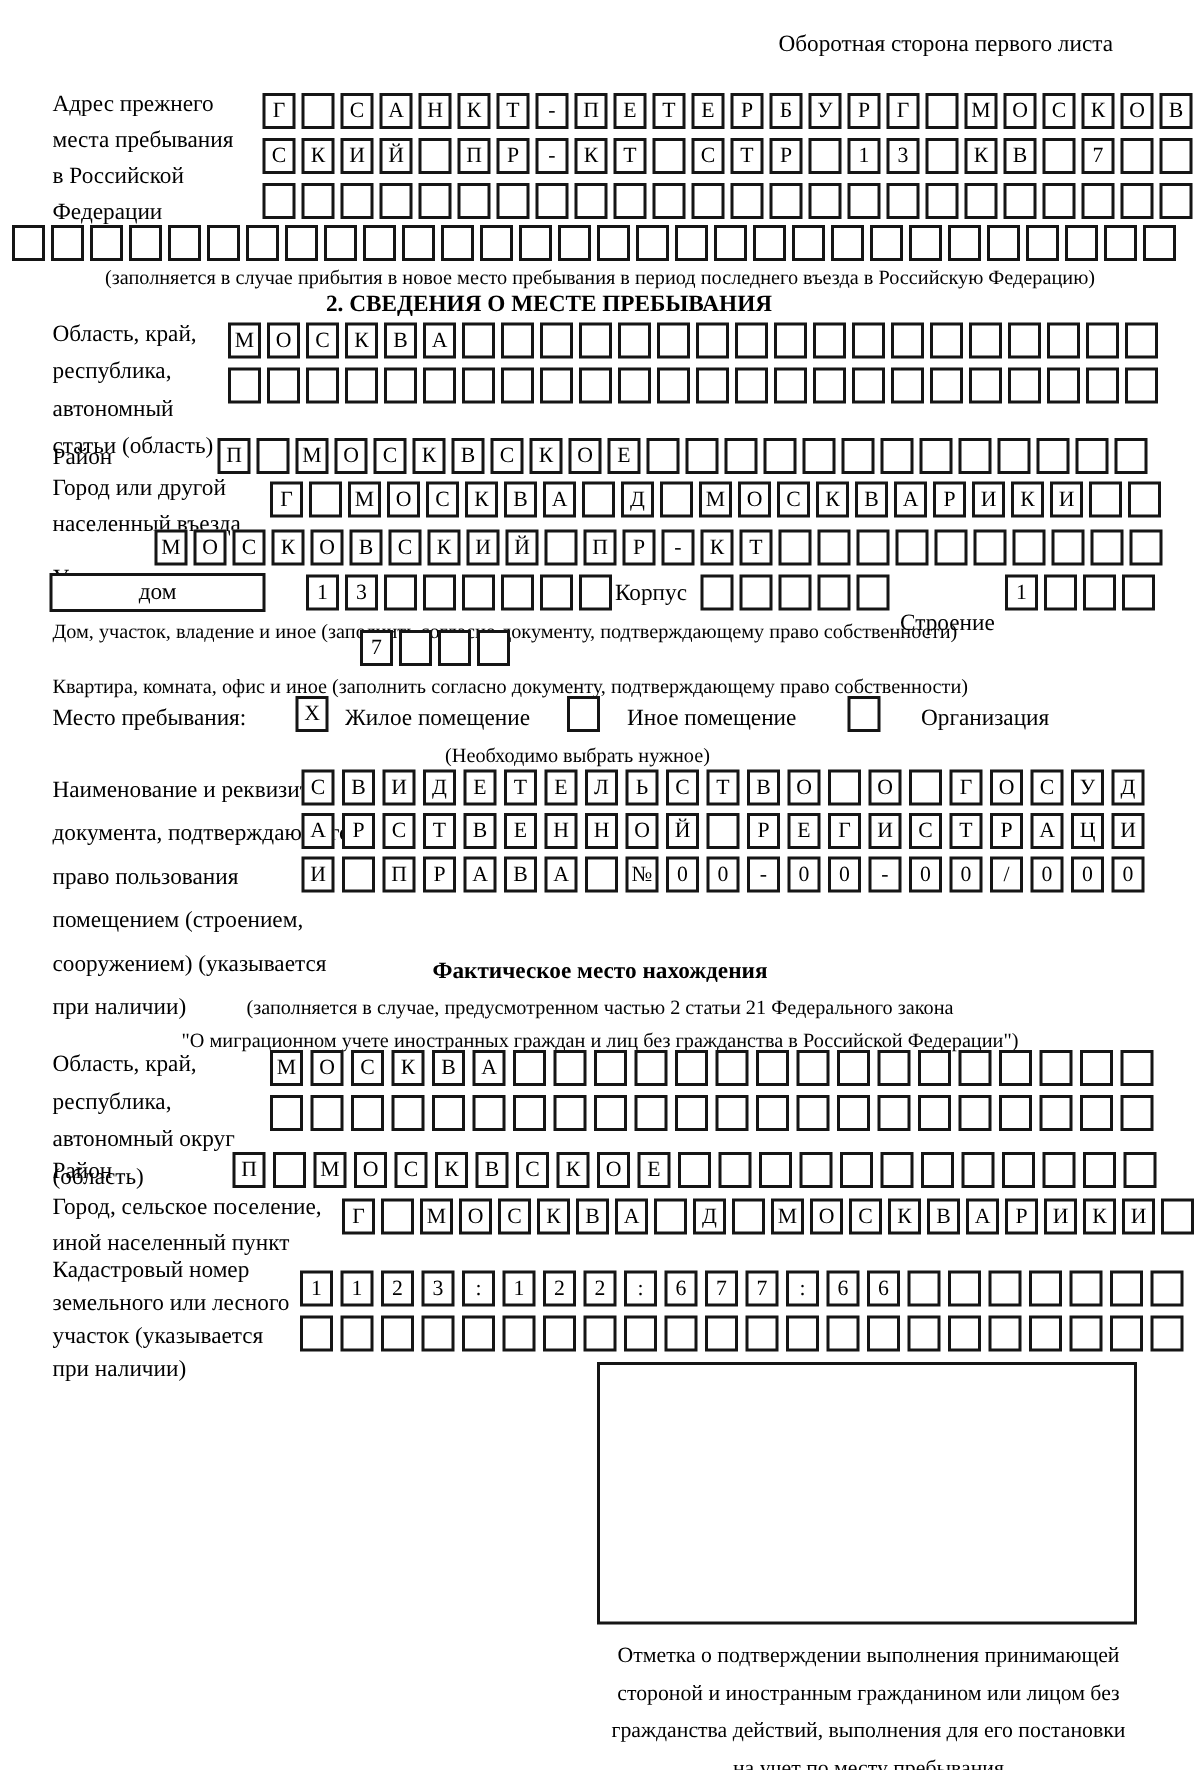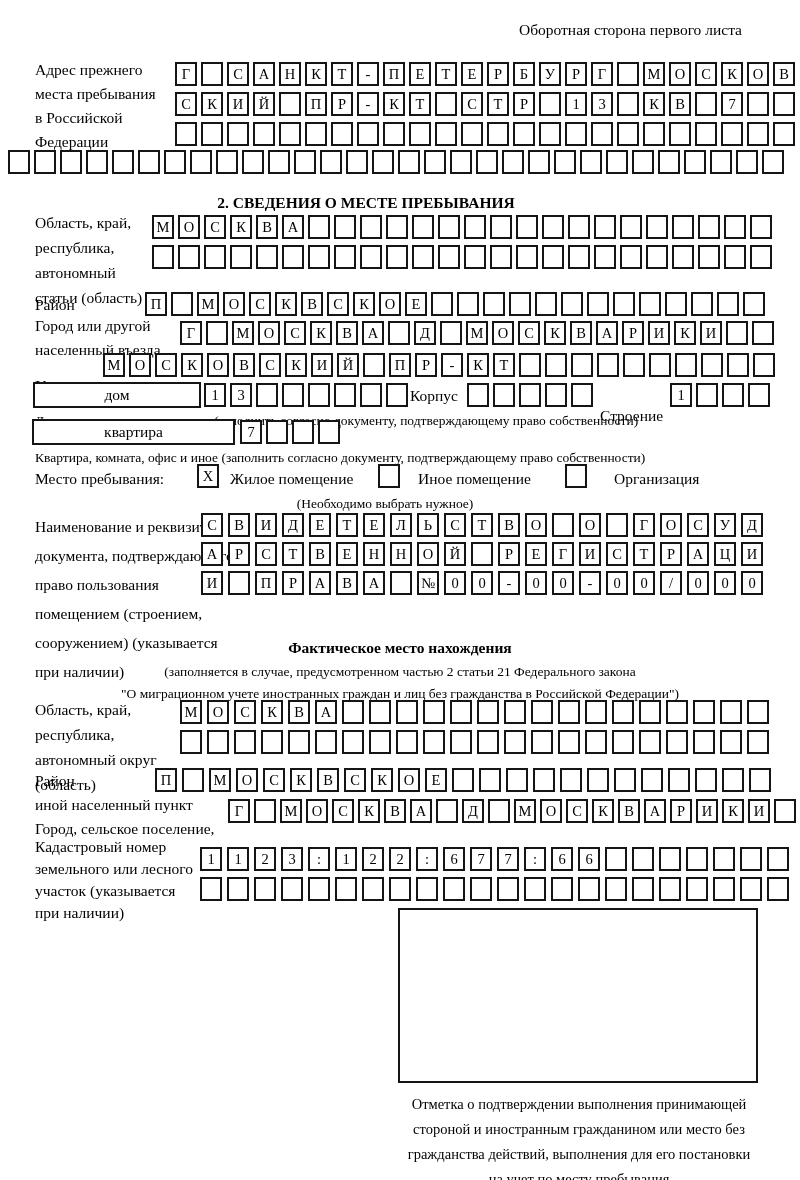--- a/index.html
+++ b/index.html
@@ -139,20 +139,21 @@
       <span class="cell"></span>
       <span class="cell"></span>
       <span class="cell"></span>
       <span class="cell"></span>
       <span class="cell"></span>
       <span class="cell"></span>
       <span class="cell"></span>
       <span class="cell"></span>
       <span class="cell"></span>
     </div>
+  <div class="abs small center" style="left:0;top:174px;width:800px;">(заполняется в случае прибытия в новое место пребывания в период последнего въезда в Российскую Федерацию)</div>
 
   <div class="abs lbl bold center" style="left:0;top:191px;width:732px;">2. СВЕДЕНИЯ О МЕСТЕ ПРЕБЫВАНИЯ</div>
 
   <div class="abs lbl lh25" style="left:35px;top:210px;">
       <div>Область, край,</div>
       <div>республика,</div>
       <div>автономный</div>
       <div>статьи (область)</div>
     </div>
   <div class="cellrow" style="left:152px;top:215px;">
@@ -289,21 +290,21 @@
       <span class="cell"></span>
       <span class="cell"></span>
       <span class="cell"></span>
       <span class="cell"></span>
       <span class="cell"></span>
       <span class="cell"></span>
       <span class="cell"></span>
       <span class="cell"></span>
     </div>
 
-  <div class="longbox" style="left:33px;top:382px;width:168px;">дом</div>
+  <div class="longbox" style="left:33px;top:382px;width:144px;">дом</div>
   <div class="cellrow" style="left:204px;top:383px;">
       <span class="cell">1</span>
       <span class="cell">3</span>
       <span class="cell"></span>
       <span class="cell"></span>
       <span class="cell"></span>
       <span class="cell"></span>
       <span class="cell"></span>
       <span class="cell"></span>
     </div>
@@ -317,21 +318,20 @@
     </div>
   <div class="abs lbl" style="left:600px;top:384px;margin-top:20px;">Строение</div>
   <div class="cellrow" style="left:670px;top:383px;">
       <span class="cell">1</span>
       <span class="cell"></span>
       <span class="cell"></span>
       <span class="cell"></span>
     </div>
   <div class="abs small" style="left:35px;top:410px;">Дом, участок, владение и иное (заполнить согласно документу, подтверждающему право собственности)</div>
 
-  <div class="longbox" style="left:32px;top:419px;width:203px;">квартира</div>
   <div class="cellrow" style="left:240px;top:420px;">
       <span class="cell">7</span>
       <span class="cell"></span>
       <span class="cell"></span>
       <span class="cell"></span>
     </div>
   <div class="abs small" style="left:35px;top:447px;">Квартира, комната, офис и иное (заполнить согласно документу, подтверждающему право собственности)</div>
 
   <div class="abs lbl" style="left:35px;top:467px;">Место пребывания:</div>
   <span class="cell checkbox" style="left:197px;top:464px;">X</span>
@@ -502,22 +502,22 @@
       <span class="cell"></span>
       <span class="cell"></span>
       <span class="cell"></span>
       <span class="cell"></span>
       <span class="cell"></span>
       <span class="cell"></span>
       <span class="cell"></span>
     </div>
 
   <div class="abs lbl" style="left:35px;top:793px;">
+      <div>Город, сельское поселение,</div>
       <div>иной населенный пункт</div>
-      <div>Город, сельское поселение,</div>
     </div>
   <div class="cellrow" style="left:228px;top:799px;">
       <span class="cell">Г</span>
       <span class="cell"></span>
       <span class="cell">М</span>
       <span class="cell">О</span>
       <span class="cell">С</span>
       <span class="cell">К</span>
       <span class="cell">В</span>
       <span class="cell">А</span>
@@ -588,18 +588,18 @@
       <span class="cell"></span>
       <span class="cell"></span>
       <span class="cell"></span>
       <span class="cell"></span>
       <span class="cell"></span>
     </div>
 
   <div class="stampbox" style="left:398px;top:908px;width:360px;height:175px;"></div>
   <div class="abs center" style="left:388px;top:1092px;width:382px;font-size:14.5px;line-height:25px;">
       <div>Отметка о подтверждении выполнения принимающей</div>
-      <div>стороной и иностранным гражданином или место без</div>
+      <div>стороной и иностранным гражданином или лицом без</div>
       <div>гражданства действий, выполнения для его постановки</div>
       <div>на учет по месту пребывания</div>
     </div>
 
 </div>
 
 </body></html>

